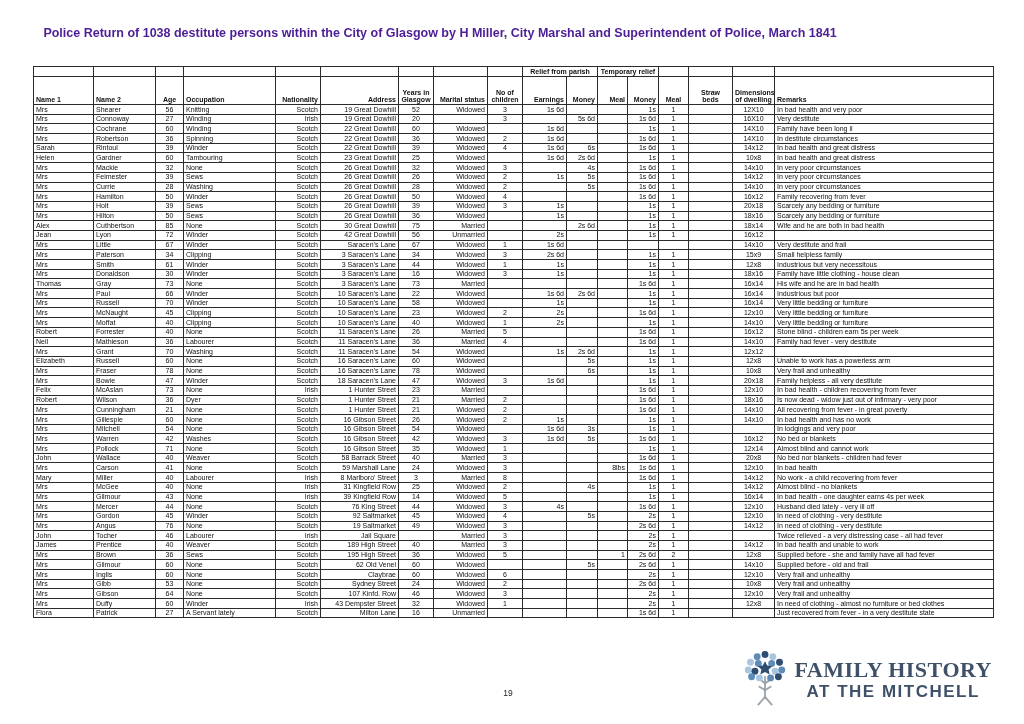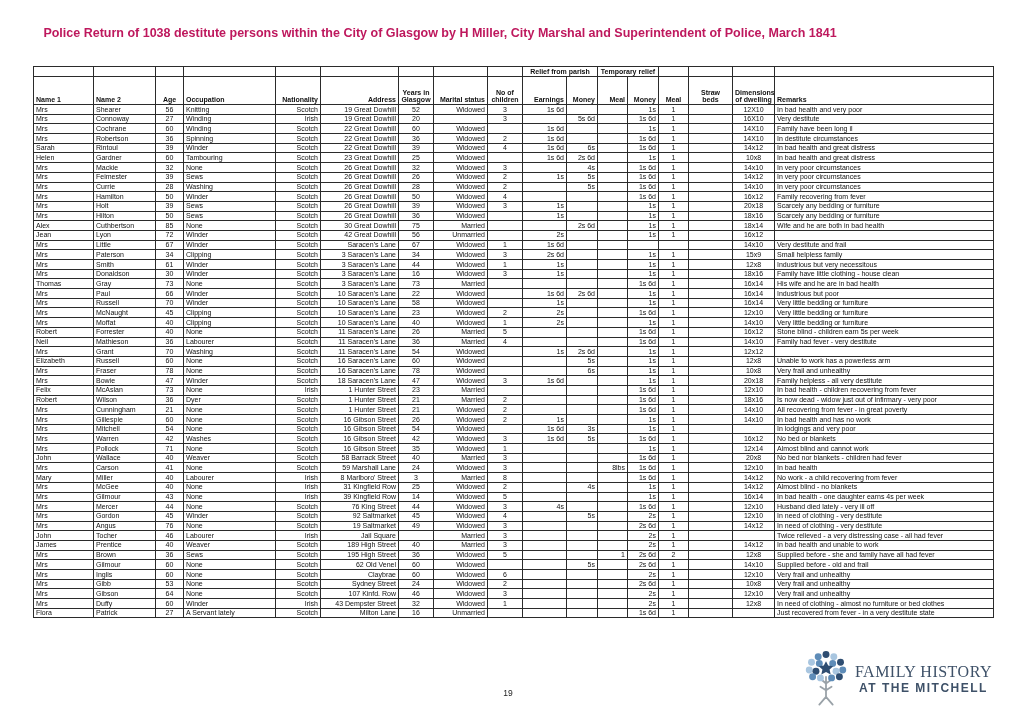--- a/index.html
+++ b/index.html
@@ -2,21 +2,21 @@
 <html style="--logo-text: #3e5168;"><head>
 <meta charset="utf-8">
 <style>
   html,body{margin:0;padding:0;}
   body{
     width:1024px;height:724px;background:#ffffff;overflow:hidden;position:relative;
     font-family:"Liberation Sans", sans-serif;color:#1a1a1a;
   }
   .doc-title{
     position:absolute;top:26px;left:0;width:880px;text-align:center;
-    font-size:12.5px;font-weight:bold;color:#be185d;
+    font-size:12.5px;font-weight:bold;color:#4c1d95;
   }
   .sheet{position:absolute;left:33px;top:66px;}
   table.return{
     border-collapse:collapse;table-layout:fixed;width:960px;
     border:1.5px solid #000;
   }
   table.return th, table.return td{
     border:1px solid #2b2b2b;
     font-size:7px;line-height:1.1;padding:0 2px;
     white-space:nowrap;overflow:hidden;
@@ -32,22 +32,22 @@
   .vb{border-left:1.6px solid #000 !important;}
   .narrow-wrap{display:inline-block;width:26px;white-space:normal;}
   .page-num{
     position:absolute;top:688px;left:0;width:1016px;text-align:center;
     font-size:8.5px;color:#222;
   }
   .logo{
     position:absolute;top:650px;right:32px;display:flex;align-items:center;gap:6px;
   }
   .logo-text{color:var(--logo-text,#3e5168);}
-  .logo-line1{font-family:"Liberation Serif", serif;font-weight:normal;font-size:16px;letter-spacing:0.5px;line-height:1;}
-  .logo-line2{font-family:"Liberation Sans", sans-serif;font-weight:bold;font-size:12px;letter-spacing:1.5px;line-height:1;margin-top:2px;text-align:center;}
+  .logo-line1{font-family:"Liberation Serif", serif;font-weight:bold;font-size:22px;letter-spacing:0.5px;line-height:1;}
+  .logo-line2{font-family:"Liberation Sans", sans-serif;font-weight:bold;font-size:17px;letter-spacing:1.5px;line-height:1;margin-top:2px;text-align:center;}
 </style>
 </head>
 <body>
 
 <div class="doc-title">Police Return of 1038 destitute persons within the City of Glasgow by H Miller, City Marshal and Superintendent of Police, March 1841</div>
 
 <div class="sheet">
   <table class="return">
     <colgroup>
         <col style="width: 60px;">

